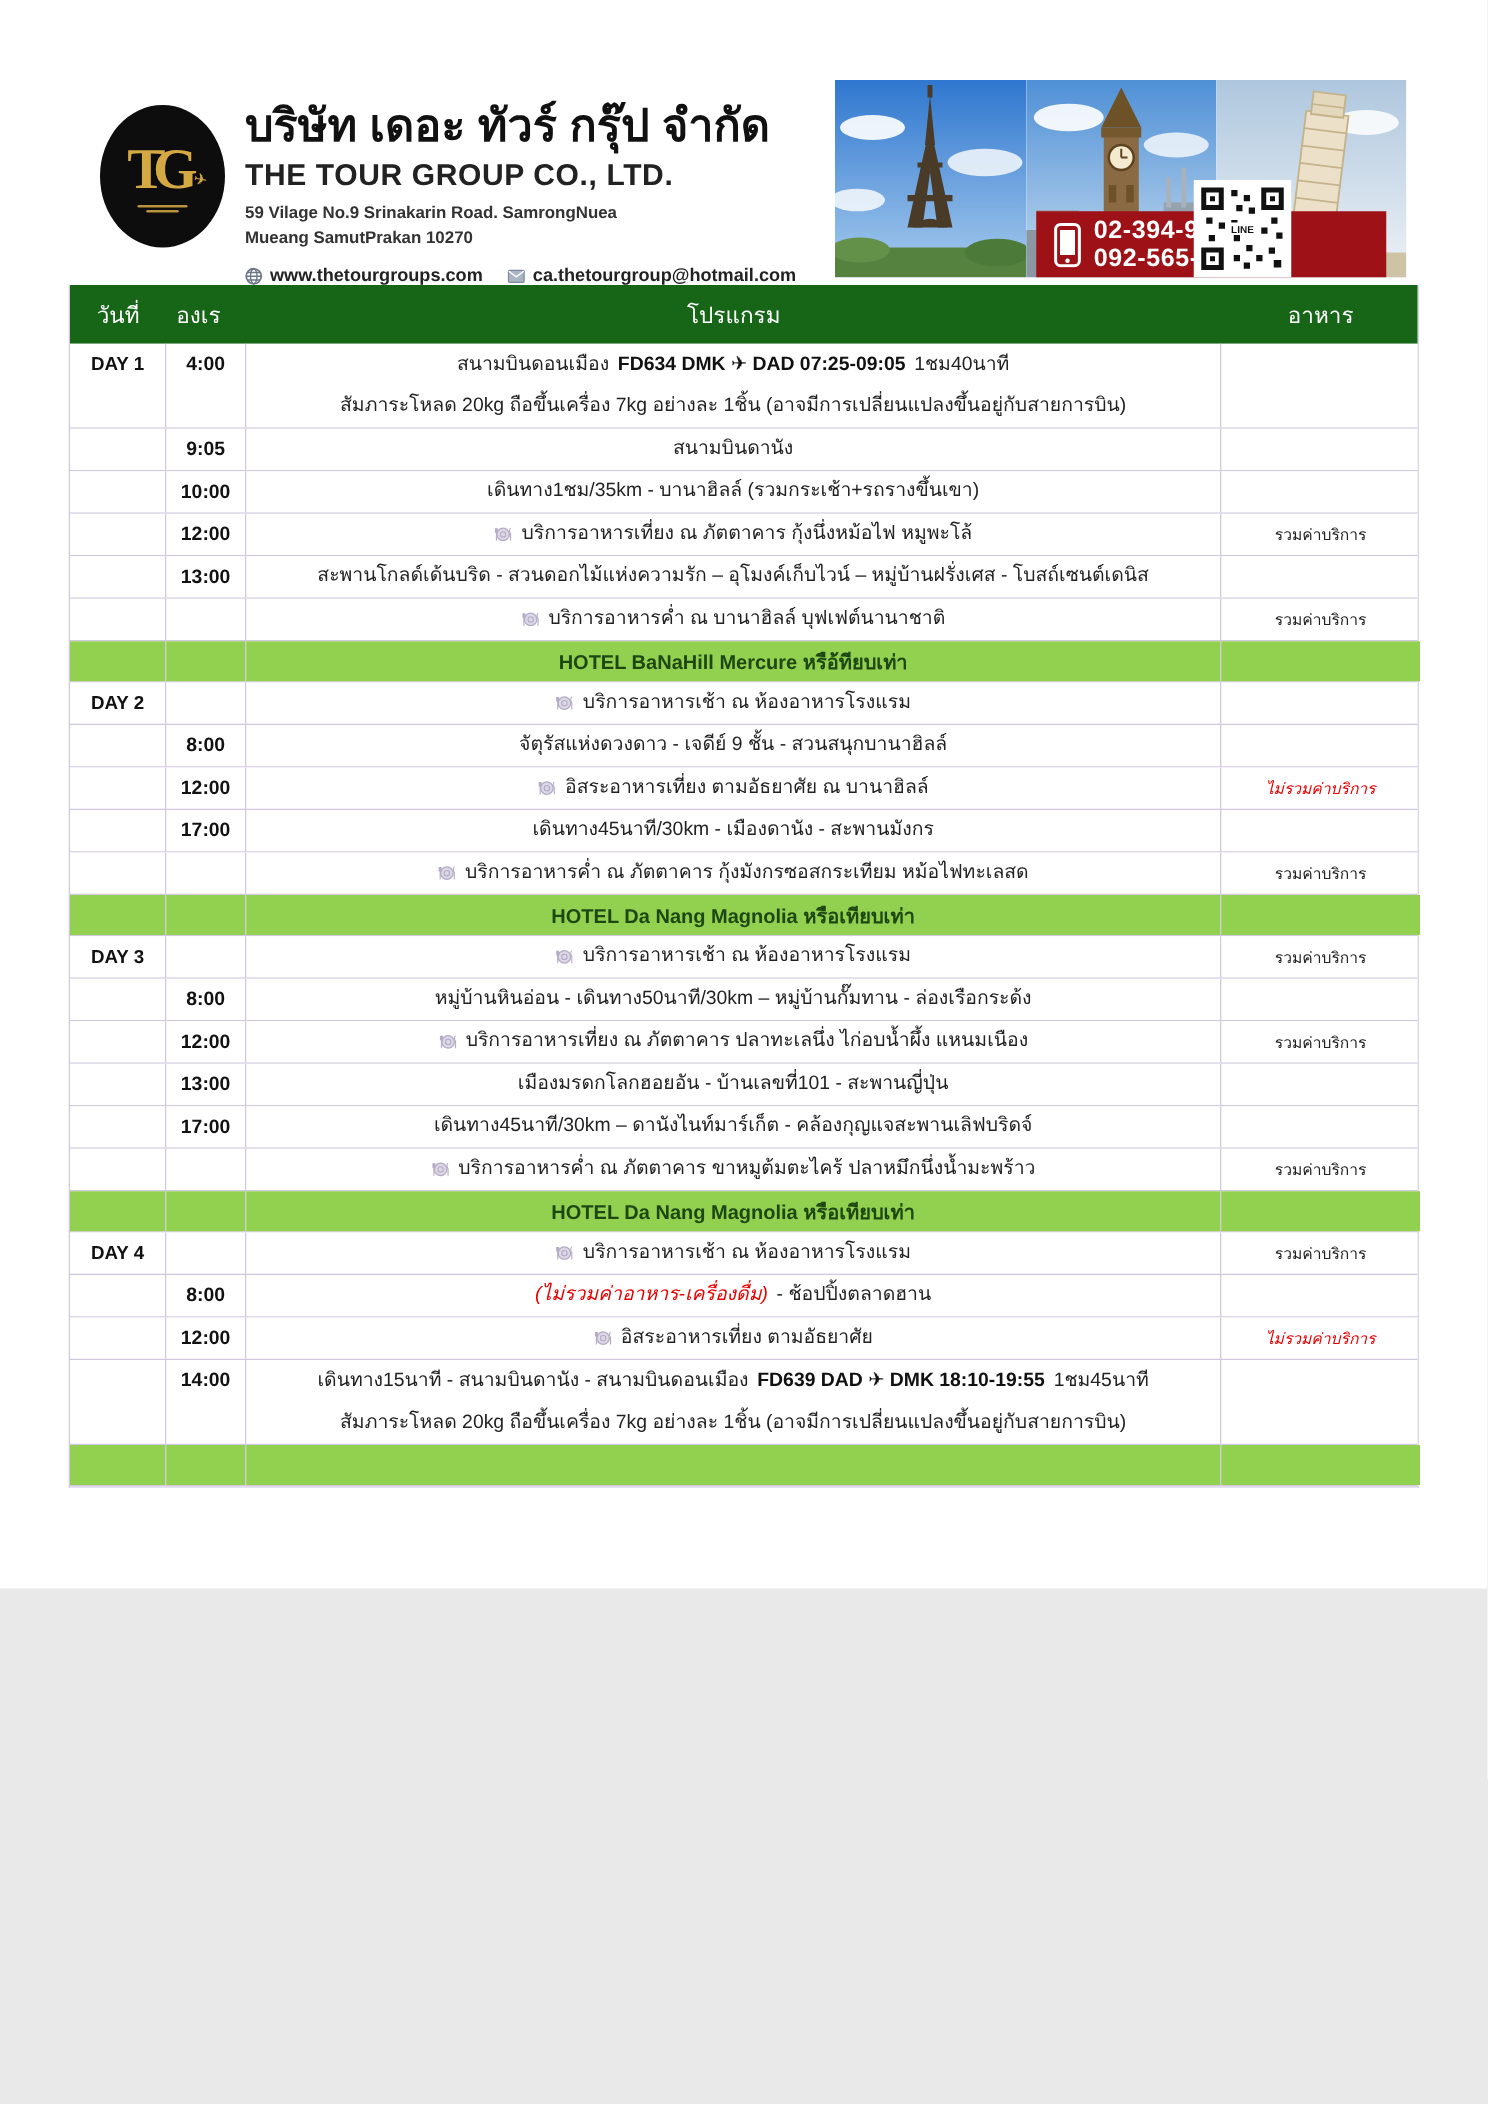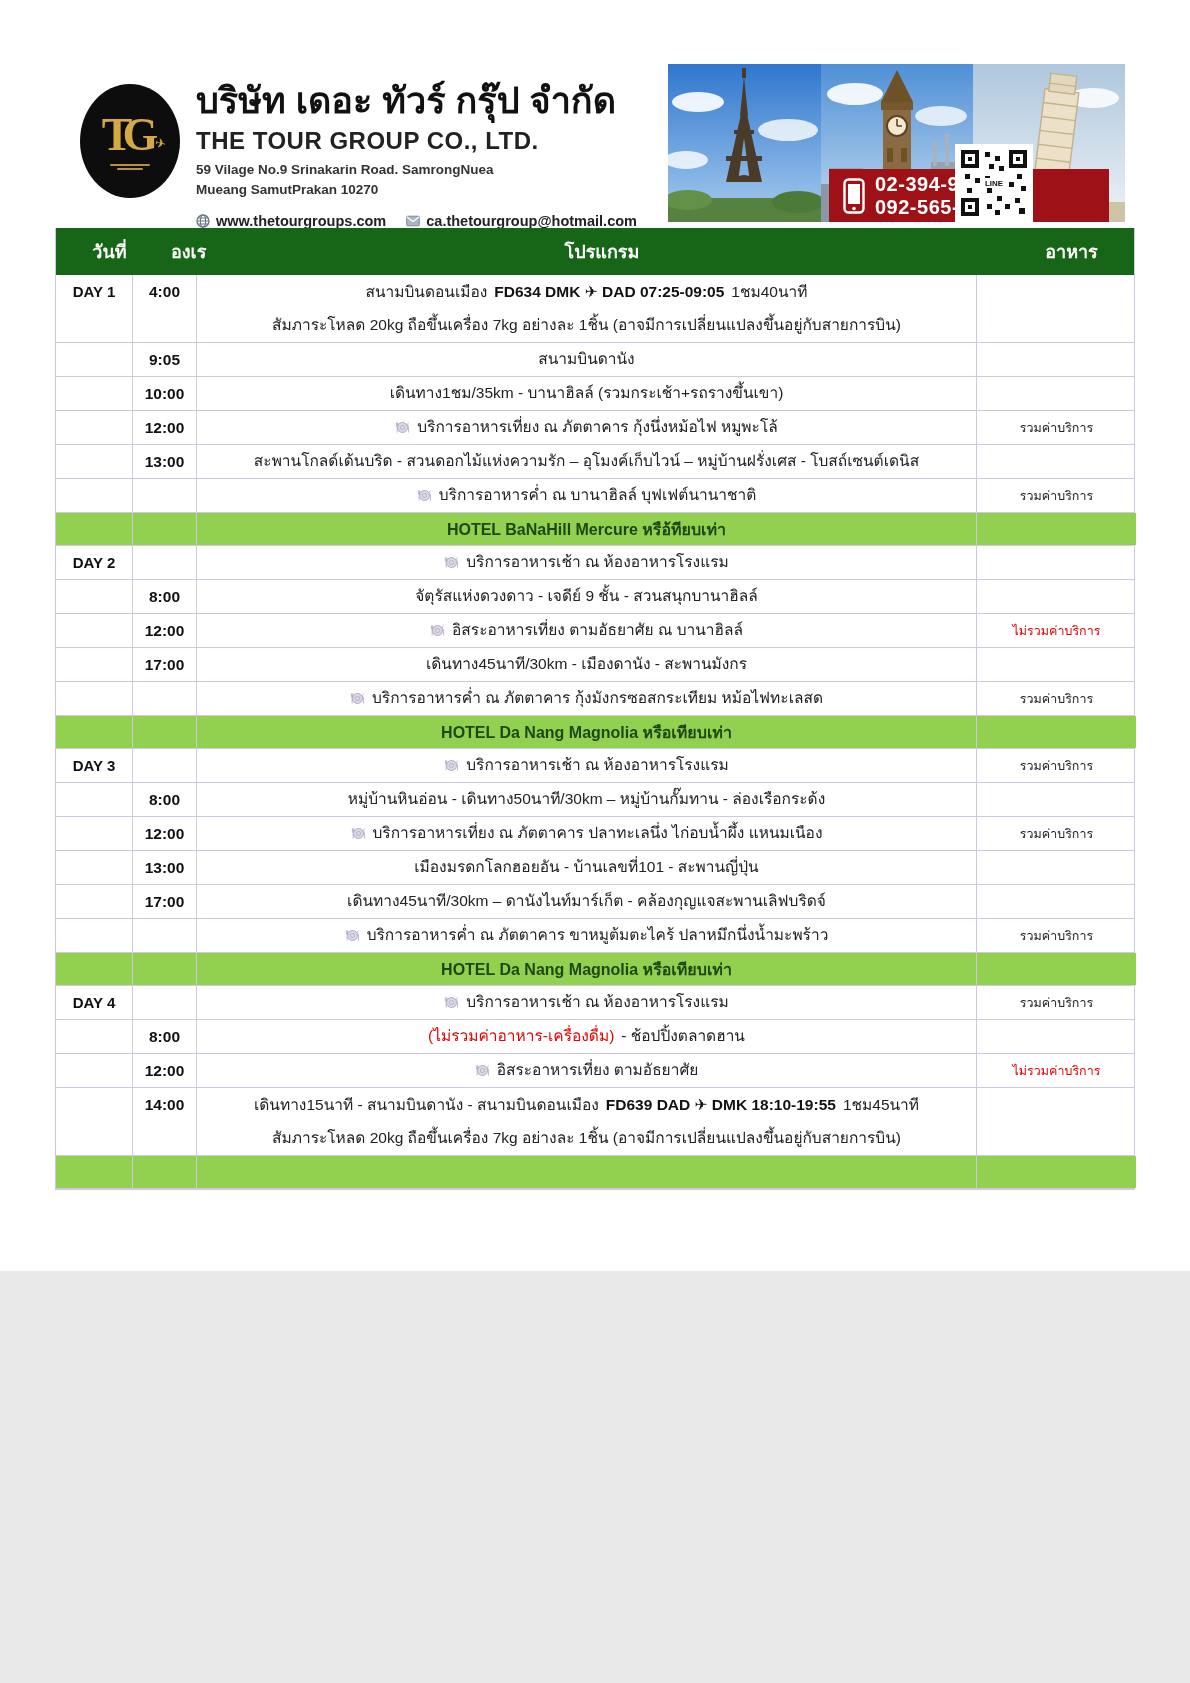--- a/index.html
+++ b/index.html
@@ -58,32 +58,32 @@
   .qr svg{display:block;}
 
   
   .itinerary{
     position:absolute;left:55px;top:228px;width:1080px;
     border:1px solid var(--border);border-top:none;
   }
   .thead{
     display:grid;grid-template-columns:77px 64px 780px 159px;height:47px;background:var(--green-dark);
   }
-  .thead .cell{display:flex;align-items:center;justify-content:center;color:#fff;font-weight:bold;font-size:18px;border:none;margin-left:30px;}
+  .thead .cell{display:flex;align-items:center;justify-content:center;color:#fff;font-weight:normal;font-size:18px;border:none;}
   .thead .hc-time{justify-content:flex-start;padding-left:8px;}
 
   .trow{display:grid;grid-template-columns:77px 64px 780px 159px;min-height:33px;border-bottom:1px solid var(--border);background:#fff;}
   .cell{border-right:1px solid var(--border);display:flex;align-items:center;justify-content:center;}
   .cell:last-child{border-right:none;}
   .c-day{font-weight:bold;font-size:15px;color:#111;}
   .c-time{font-weight:bold;font-size:15.5px;color:#111;}
   .c-prog{flex-direction:column;justify-content:center;padding:0 10px;}
   .pline{min-height:33px;display:flex;align-items:center;justify-content:center;gap:7px;text-align:center;font-size:15.5px;color:#222;line-height:1.2;flex-wrap:wrap;}
   .pline .bold{font-weight:bold;color:#111;}
-  .red{color:var(--text-red);}
+  .red{color:var(--text-red);font-style:italic;}
   .meal-text{font-size:12.5px;color:#222;}
   .meal-text.red{color:var(--text-red);}
   .trow.tall .c-day,.trow.tall .c-time{align-items:flex-start;padding-top:8px;}
   .trow.hotel .cell,.trow.spacer .cell{background:var(--green-light);}
   .hotel-text{font-weight:bold;font-size:16px;color:#1d4713;text-align:center;}
   .meal-icon{flex:0 0 auto;display:inline-flex;}
 </style>
 </head>
 <body>
 

